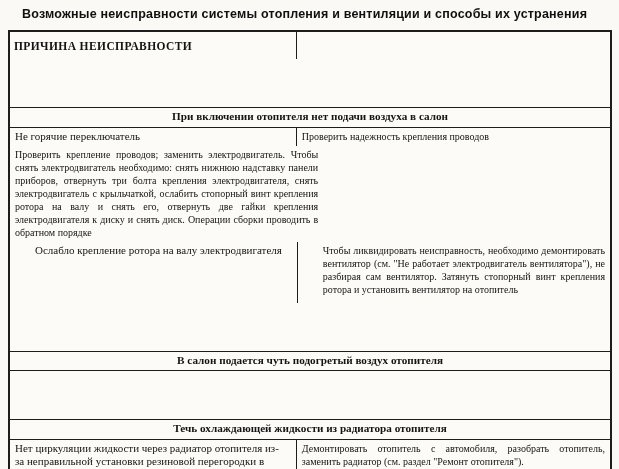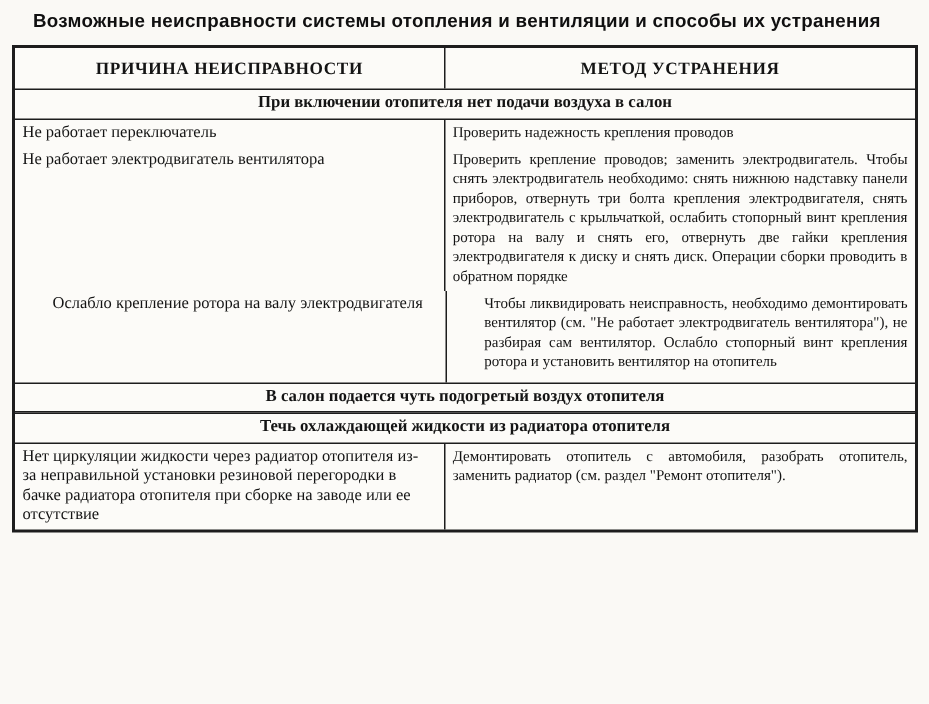--- a/index.html
+++ b/index.html
@@ -36,33 +36,34 @@
     width: 47.8%;
     box-sizing: border-box;
     border-right: 1.6px solid #1d1d1d;
   }
   .col-remedy {
     width: 52.2%;
     box-sizing: border-box;
   }
   .th {
     font-weight: bold;
-    text-align: center;
+    text-align: left;
     font-size: 11.5px;
     letter-spacing: 0.4px;
     padding: 8px 4px 7px 4px;
   }
   .section-header {
     border-top: 1.6px solid #1d1d1d;
     border-bottom: 1.6px solid #1d1d1d;
     font-weight: bold;
     text-align: center;
     font-size: 11.2px;
     line-height: 13.5px;
     padding: 2px 12px 3px 12px;
+    margin-top: 48px;
   }
   .cause {
     font-size: 11px;
     line-height: 13px;
     padding: 2px 8px 3px 5px;
     text-align: left;
   }
   .remedy {
     font-size: 10px;
     line-height: 13px;
@@ -76,36 +77,34 @@
 <body>
 
 <div class="page">
 
   <div class="doc-title">Возможные неисправности системы отопления и вентиляции и способы их устранения</div>
 
   <div class="fault-table">
 
     <div class="row">
       <div class="col-cause th">ПРИЧИНА НЕИСПРАВНОСТИ</div>
-      <div class="col-remedy th">МЕТОД УСТРАНЕНИЯ</div>
     </div>
 
     <div class="section-header">При включении отопителя нет подачи воздуха в салон</div>
 
     <div class="row pair">
-      <div class="col-cause cause">Не работает переключатель</div>
+      <div class="col-cause cause">Не горячие переключатель</div>
       <div class="col-remedy remedy">Проверить надежность крепления проводов</div>
     </div>
     <div class="row pair">
-      <div class="col-cause cause">Не работает электродвигатель вентилятора</div>
       <div class="col-remedy remedy">Проверить крепление проводов; заменить электродвигатель. Чтобы снять электродвигатель необходимо: снять нижнюю надставку панели приборов, отвернуть три болта крепления электродвигателя, снять электродвигатель с крыльчаткой, ослабить стопорный винт крепления ротора на валу и снять его, отвернуть две гайки крепления электродвигателя к диску и снять диск. Операции сборки проводить в обратном порядке</div>
     </div>
     <div class="row pair pad-bottom">
       <div class="col-cause cause">Ослабло крепление ротора на валу электродвигателя</div>
-      <div class="col-remedy remedy">Чтобы ликвидировать неисправность, необходимо демонтировать вентилятор (см. "Не работает электродвигатель вентилятора"), не разбирая сам вентилятор. Ослабло стопорный винт крепления ротора и установить вентилятор на отопитель</div>
+      <div class="col-remedy remedy">Чтобы ликвидировать неисправность, необходимо демонтировать вентилятор (см. "Не работает электродвигатель вентилятора"), не разбирая сам вентилятор. Затянуть стопорный винт крепления ротора и установить вентилятор на отопитель</div>
     </div>
 
     <div class="section-header">В салон подается чуть подогретый воздух отопителя</div>
 
 
     <div class="section-header">Течь охлаждающей жидкости из радиатора отопителя</div>
 
 
 
     <div class="row pair">

